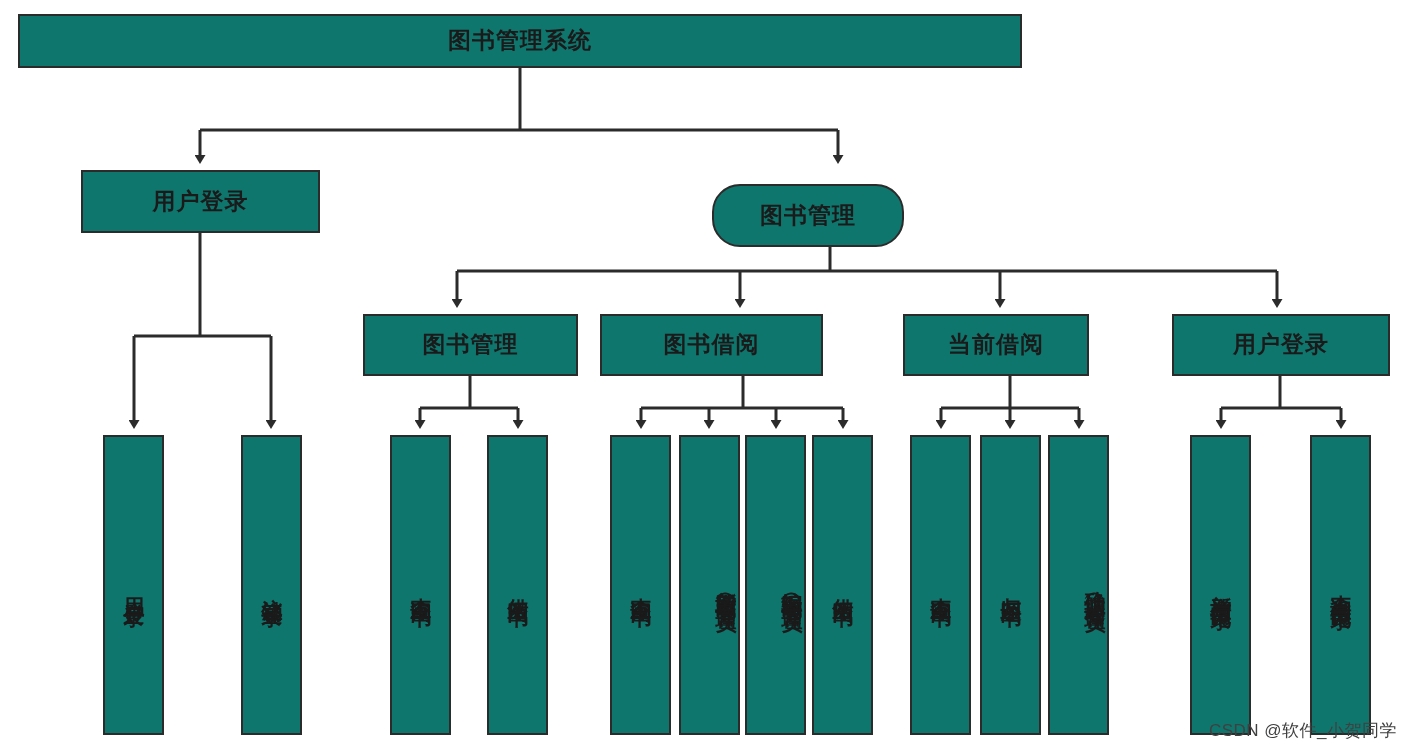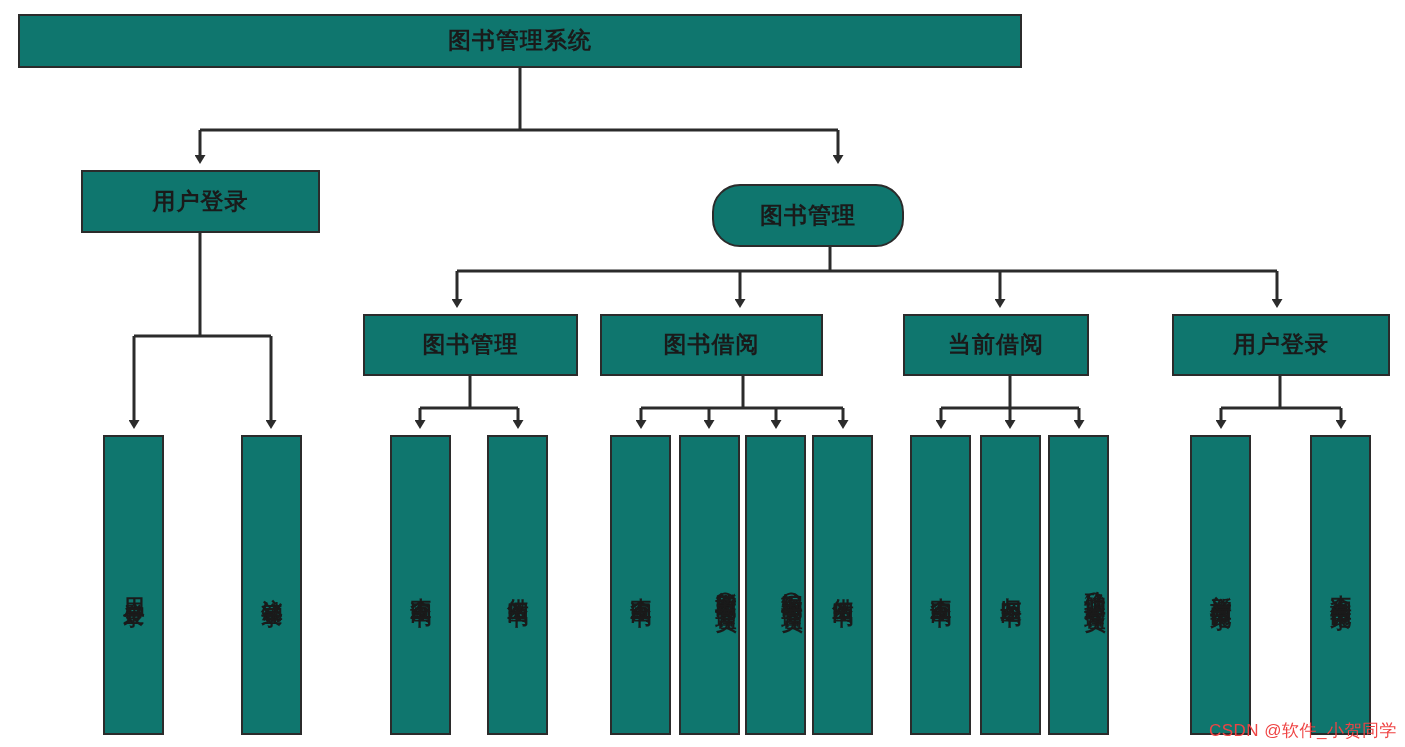--- a/index.html
+++ b/index.html
@@ -58,21 +58,21 @@
     align-items: center;
   }
   .root-node {
     font-size: 24px;
   }
   .watermark {
     position: absolute;
     right: 8px;
     bottom: 5px;
     font-size: 17px;
-    color: #ef4444;
+    color: #404040;
     letter-spacing: 0.5px;
     white-space: nowrap;
   }
 </style>
 </head>
 <body>
 
 <div id="canvas">
 
   <svg class="edges" viewBox="0 0 1405 747">

